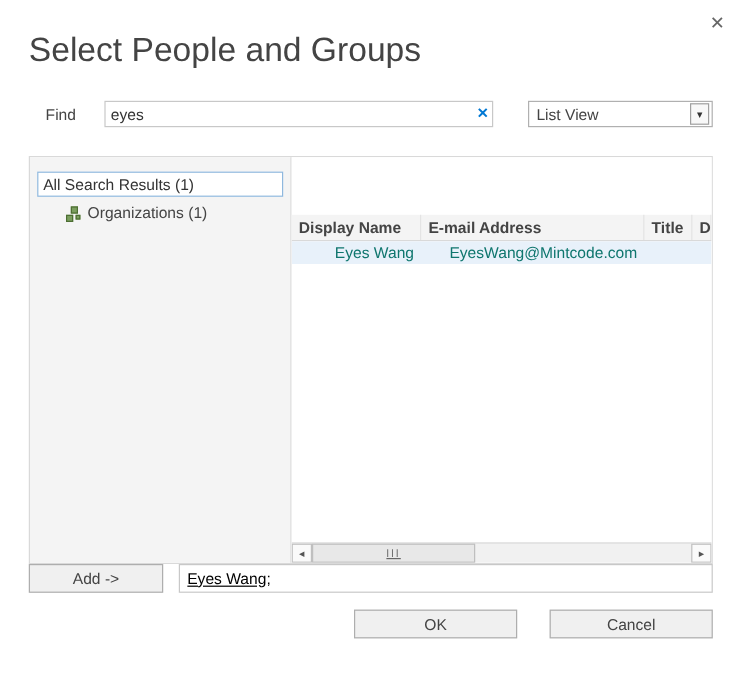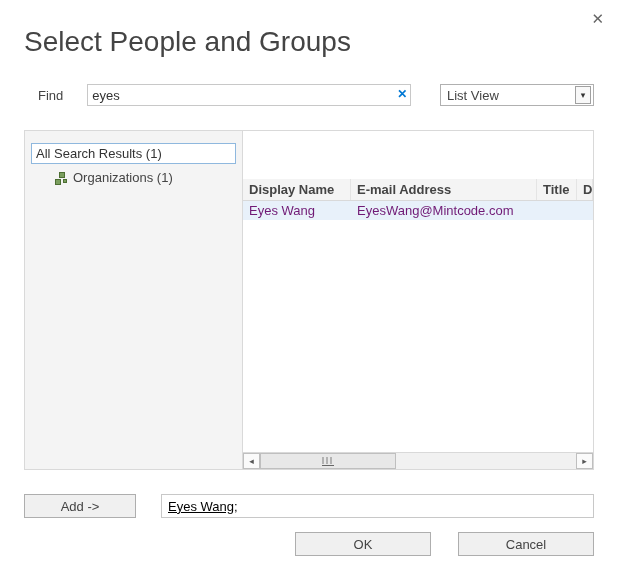--- a/index.html
+++ b/index.html
@@ -139,21 +139,22 @@
   }
   .col { padding: 3px 6px; border-right: 1px solid #e4e4e4; overflow:hidden; white-space:nowrap; }
   .col-name { width: 108px; }
   .col-email { width: 186px; }
   .col-title { width: 40px; }
   .col-last { flex:1; }
   .grid-body { flex:1; overflow:hidden; }
   .grid-row {
     display:flex;
     background:#e8f1fa;
-    color:#701a75;
+    color:#0f766e;
+    text-align:right;
   }
   .grid-row .cell { padding: 2px 6px; white-space:nowrap; overflow:hidden; }
   .hscroll {
     height: 17px;
     border-top: 1px solid #d9d9d9;
     display:flex;
     background:#f1f1f1;
   }
   .hscroll .arrow {
     width:17px;
@@ -165,22 +166,22 @@
   .hscroll .thumb {
     flex:0 0 136px;
     border:1px solid #bfbfbf;
     background:#e8e8e8;
     display:flex;align-items:center;justify-content:center;
     font-size:9px;color:#666;letter-spacing:2px;text-decoration:underline;
   }
   .hscroll .track { flex:1; }
   .add-row {
     display:flex;
-    gap: 25px;
-    margin-top: 24px;
+    gap: 13px;
+    margin-top: 0;
   }
   .btn {
     height: 24px;
     min-width: 118px;
     border: 1px solid #aeaeae;
     background: #f0f0f0;
     color:#444;
     display:flex;
     align-items:center;
     justify-content:center;

